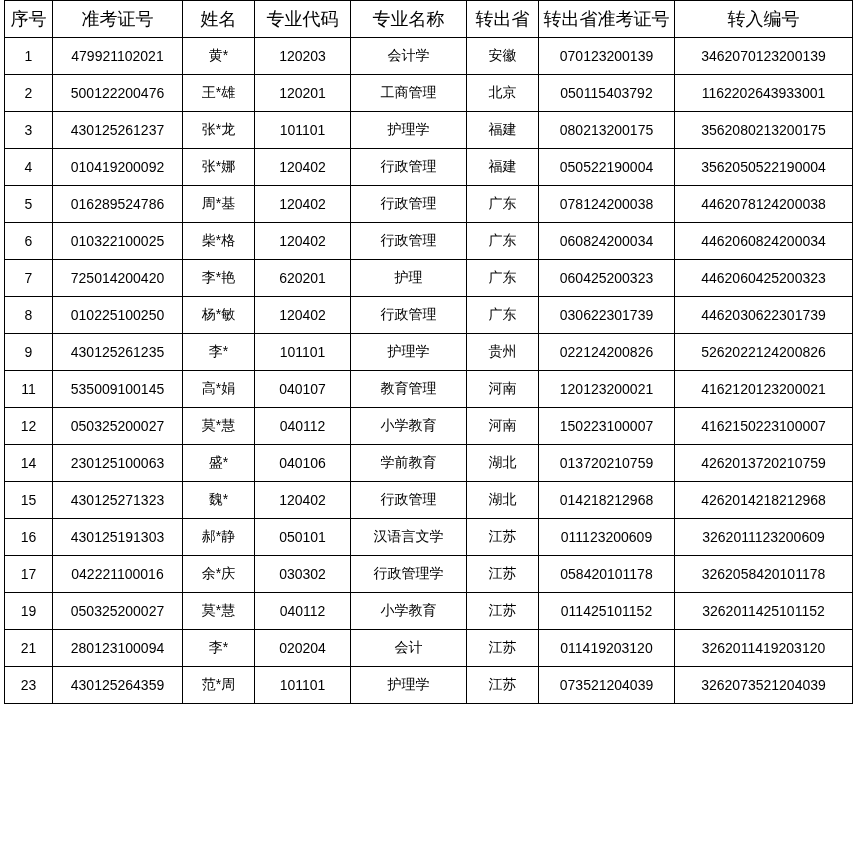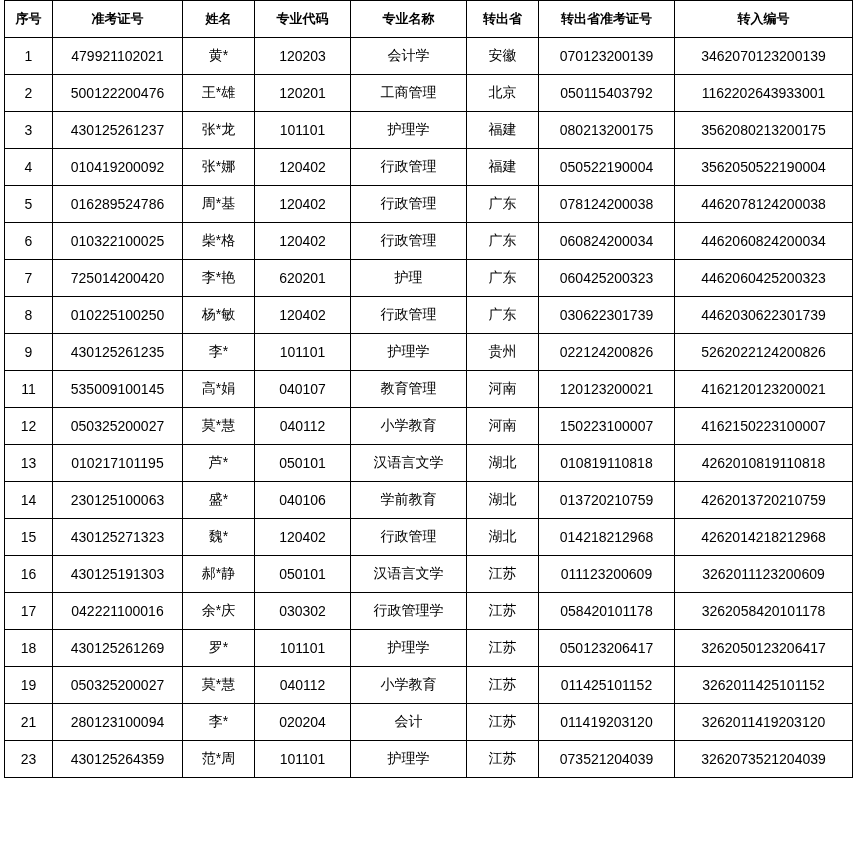--- a/index.html
+++ b/index.html
@@ -29,22 +29,22 @@
   table.data-table td {
     border: 1px solid #000000;
     text-align: center;
     vertical-align: middle;
     height: 36px;
     padding: 0 2px;
     white-space: nowrap;
     overflow: hidden;
   }
   table.data-table th {
-    font-weight: bold;
-    font-size: 13px;
+    font-weight: normal;
+    font-size: 18px;
   }
   
   col.c0 { width: 48px; }
   col.c1 { width: 130px; }
   col.c2 { width: 72px; }
   col.c3 { width: 96px; }
   col.c4 { width: 116px; }
   col.c5 { width: 72px; }
   col.c6 { width: 136px; }
   col.c7 { width: 178px; }
@@ -182,30 +182,20 @@
         <td class="cell-num">12</td>
         <td>050325200027</td>
         <td>莫*慧</td>
         <td>040112</td>
         <td>小学教育</td>
         <td>河南</td>
         <td>150223100007</td>
         <td>4162150223100007</td>
       </tr>
       <tr>
-        <td class="cell-num">13</td>
-        <td>010217101195</td>
-        <td>芦*</td>
-        <td>050101</td>
-        <td>汉语言文学</td>
-        <td>湖北</td>
-        <td>010819110818</td>
-        <td>4262010819110818</td>
-      </tr>
-      <tr>
         <td class="cell-num">14</td>
         <td>230125100063</td>
         <td>盛*</td>
         <td>040106</td>
         <td>学前教育</td>
         <td>湖北</td>
         <td>013720210759</td>
         <td>4262013720210759</td>
       </tr>
       <tr>
@@ -232,30 +222,20 @@
         <td class="cell-num">17</td>
         <td>042221100016</td>
         <td>余*庆</td>
         <td>030302</td>
         <td>行政管理学</td>
         <td>江苏</td>
         <td>058420101178</td>
         <td>3262058420101178</td>
       </tr>
       <tr>
-        <td class="cell-num">18</td>
-        <td>430125261269</td>
-        <td>罗*</td>
-        <td>101101</td>
-        <td>护理学</td>
-        <td>江苏</td>
-        <td>050123206417</td>
-        <td>3262050123206417</td>
-      </tr>
-      <tr>
         <td class="cell-num">19</td>
         <td>050325200027</td>
         <td>莫*慧</td>
         <td>040112</td>
         <td>小学教育</td>
         <td>江苏</td>
         <td>011425101152</td>
         <td>3262011425101152</td>
       </tr>
       <tr>

